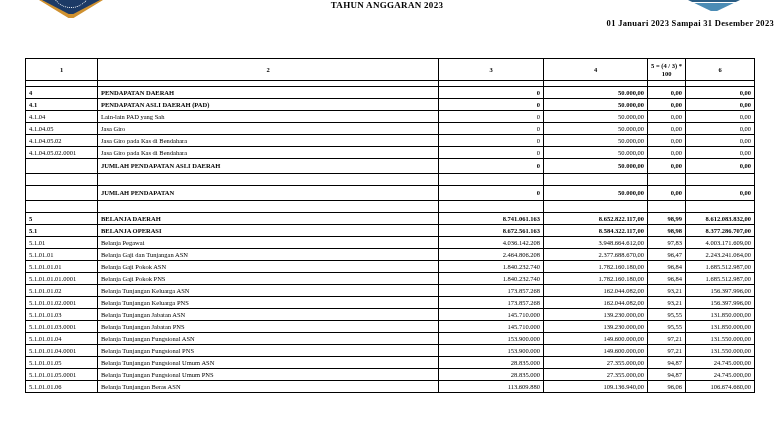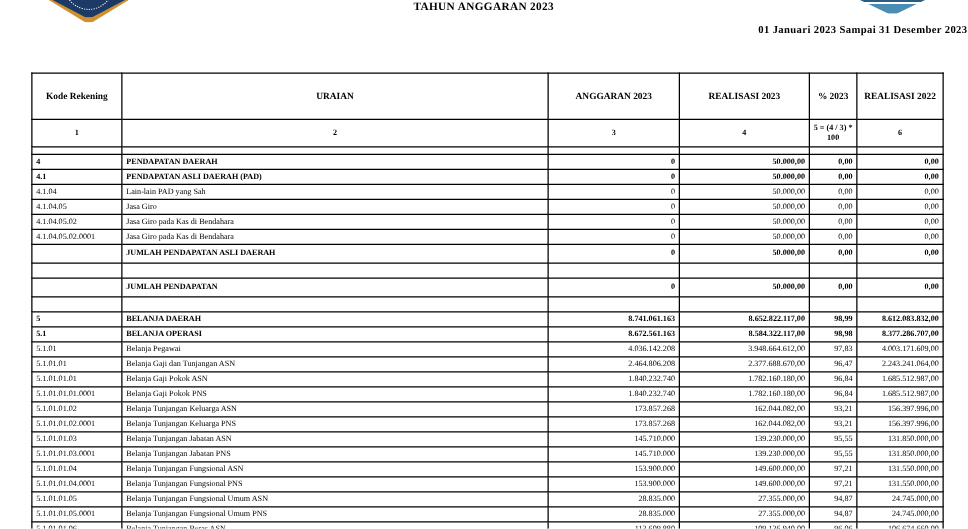--- a/index.html
+++ b/index.html
@@ -61,28 +61,20 @@
   <table class="lra">
     <colgroup>
       <col style="width:72px">
         <col style="width:341px">
         <col style="width:105px">
       <col style="width:104px">
         <col style="width:38px">
         <col style="width:69px">
     </colgroup>
     <thead>
-      <tr class="labels">
-        <th>Kode Rekening</th>
-        <th>URAIAN</th>
-        <th>ANGGARAN 2023</th>
-        <th>REALISASI 2023</th>
-        <th>% 2023</th>
-        <th>REALISASI 2022</th>
-      </tr>
       <tr class="nums">
         <th>1</th>
         <th>2</th>
         <th>3</th>
         <th>4</th>
         <th>5 = (4 / 3) * 100</th>
         <th>6</th>
       </tr>
     </thead>
     <tbody>

